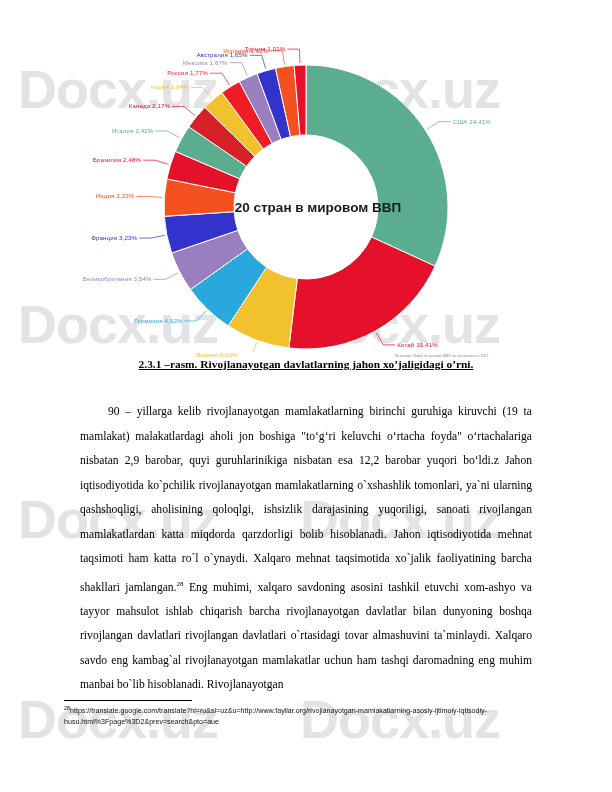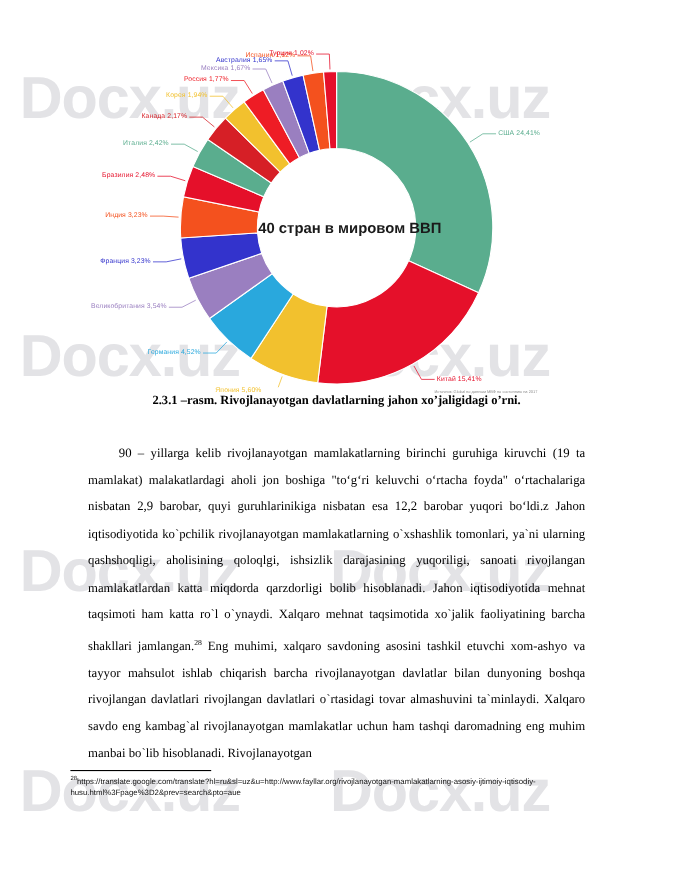--- a/index.html
+++ b/index.html
@@ -74,20 +74,21 @@
   
   .caption{
     position:absolute;
     left:56px;top:358px;
     width:500px;
     text-align:center;
     font-family:"Liberation Serif",serif;
     font-weight:bold;
     font-size:11.4px;
     color:#000;
+    text-decoration:underline;
   }
 
   
   .body-text{
     position:absolute;
     left:64px;top:384px;
     width:484px;
     font-family:"Liberation Serif",serif;
     font-size:11.6px;
     line-height:24.5px;
@@ -172,21 +173,21 @@
           <path d="M168.46226552236777,142.34590764345893 L155.09054133704242,138.1989819976841 L143.09054133704242,138.1989819976841" stroke="#e5102a" fill="none" stroke-width="0.7"></path>
           <path d="M179.73007045148825,115.77641376081499 L167.4538273009385,109.04634287644977 L155.4538273009385,109.04634287644977" stroke="#5aad8e" fill="none" stroke-width="0.7"></path>
           <path d="M194.8973188520808,93.39107990078807 L184.09566929603307,84.48465711336469 L172.09566929603307,84.48465711336469" stroke="#d61f26" fill="none" stroke-width="0.7"></path>
           <path d="M211.82171404046426,76.06676148335663 L202.6654917943983,65.4760299609052 L190.6654917943983,65.4760299609052" stroke="#f2c12e" fill="none" stroke-width="0.7"></path>
           <path d="M229.40165414259405,63.06274805495566 L221.95459273979068,51.207737449187476 L209.95459273979068,51.207737449187476" stroke="#ee1c25" fill="none" stroke-width="0.7"></path>
           <path d="M247.28982579864592,53.51191899929995 L241.5818921957365,40.728355568676335 L229.5818921957365,40.728355568676335" stroke="#9a7fc0" fill="none" stroke-width="0.7"></path>
           <path d="M265.6621438040792,46.76520930852024 L261.7404077850314,33.325715769070825 L249.74040778503138,33.325715769070825" stroke="#3333cc" fill="none" stroke-width="0.7"></path>
           <path d="M284.4879109119894,42.61590670629849 L282.3964578062106,28.773008747188612 L270.3964578062106,28.773008747188612" stroke="#f4511e" fill="none" stroke-width="0.7"></path>
           <path d="M299.9840527628528,41.12572023172501 L299.3991690036857,27.137943032031615 L287.3991690036857,27.137943032031615" stroke="#e5102a" fill="none" stroke-width="0.7"></path>
         </svg>
-      <div class="center-title">40 стран в мировом ВВП</div>
+      <div class="center-title">20 стран в мировом ВВП</div>
       <div id="label-layer">
           <div class="lbl" style="color: rgb(90, 173, 142); top: 95.6431px; left: 452.959px;">США 24,41%</div>
           <div class="lbl" style="color: rgb(229, 16, 42); top: 318.888px; left: 397.143px;">Китай 15,41%</div>
           <div class="lbl r" style="color: rgb(242, 193, 46); top: 329.383px; left: 0px; width: 237.718px;">Япония 5,60%</div>
           <div class="lbl r" style="color: rgb(41, 168, 221); top: 294.943px; left: 0px; width: 182.542px;">Германия 4,52%</div>
           <div class="lbl r" style="color: rgb(154, 127, 192); top: 253.295px; left: 0px; width: 151.51px;">Великобритания 3,54%</div>
           <div class="lbl r" style="color: rgb(51, 51, 204); top: 212.062px; left: 0px; width: 137.083px;">Франция 3,23%</div>
           <div class="lbl r" style="color: rgb(244, 81, 30); top: 170.456px; left: 0px; width: 134.352px;">Индия 3,23%</div>
           <div class="lbl r" style="color: rgb(229, 16, 42); top: 134.199px; left: 0px; width: 141.091px;">Бразилия 2,48%</div>
           <div class="lbl r" style="color: rgb(90, 173, 142); top: 105.046px; left: 0px; width: 153.454px;">Италия 2,42%</div>

